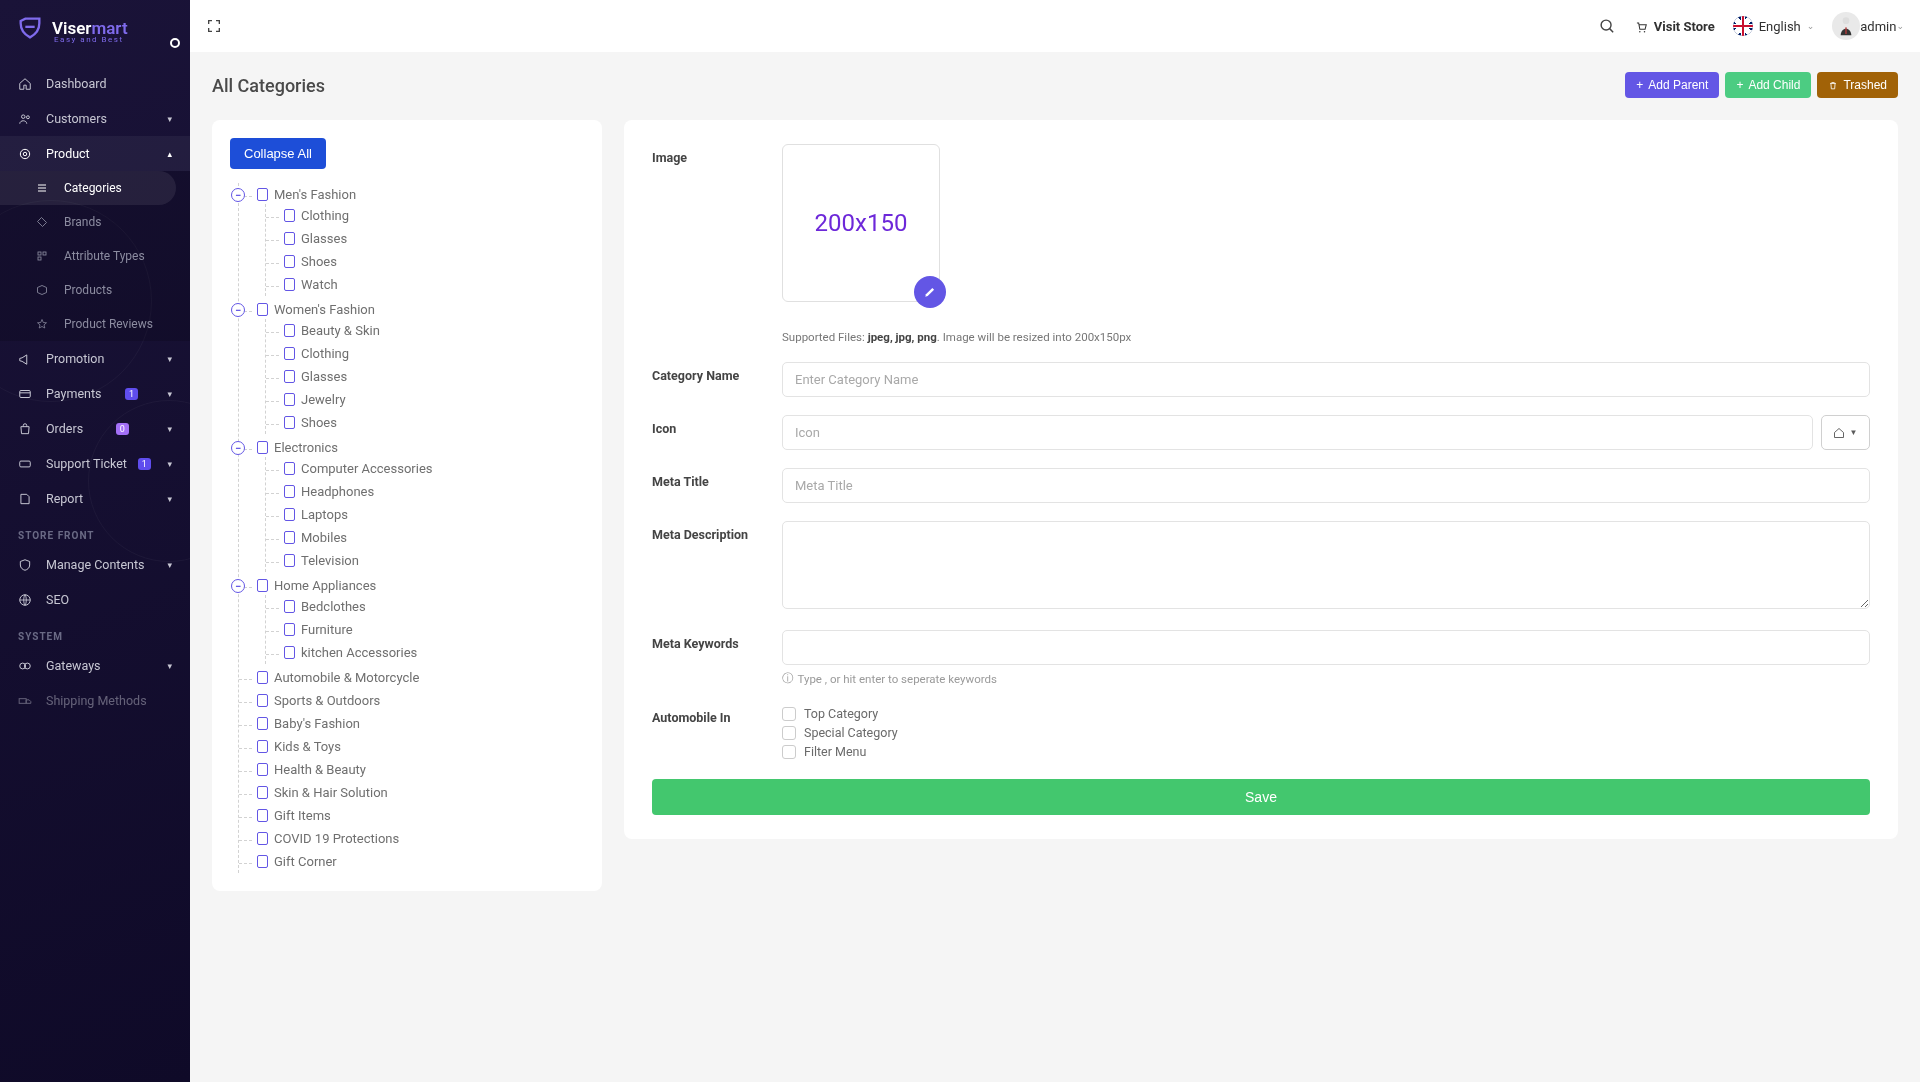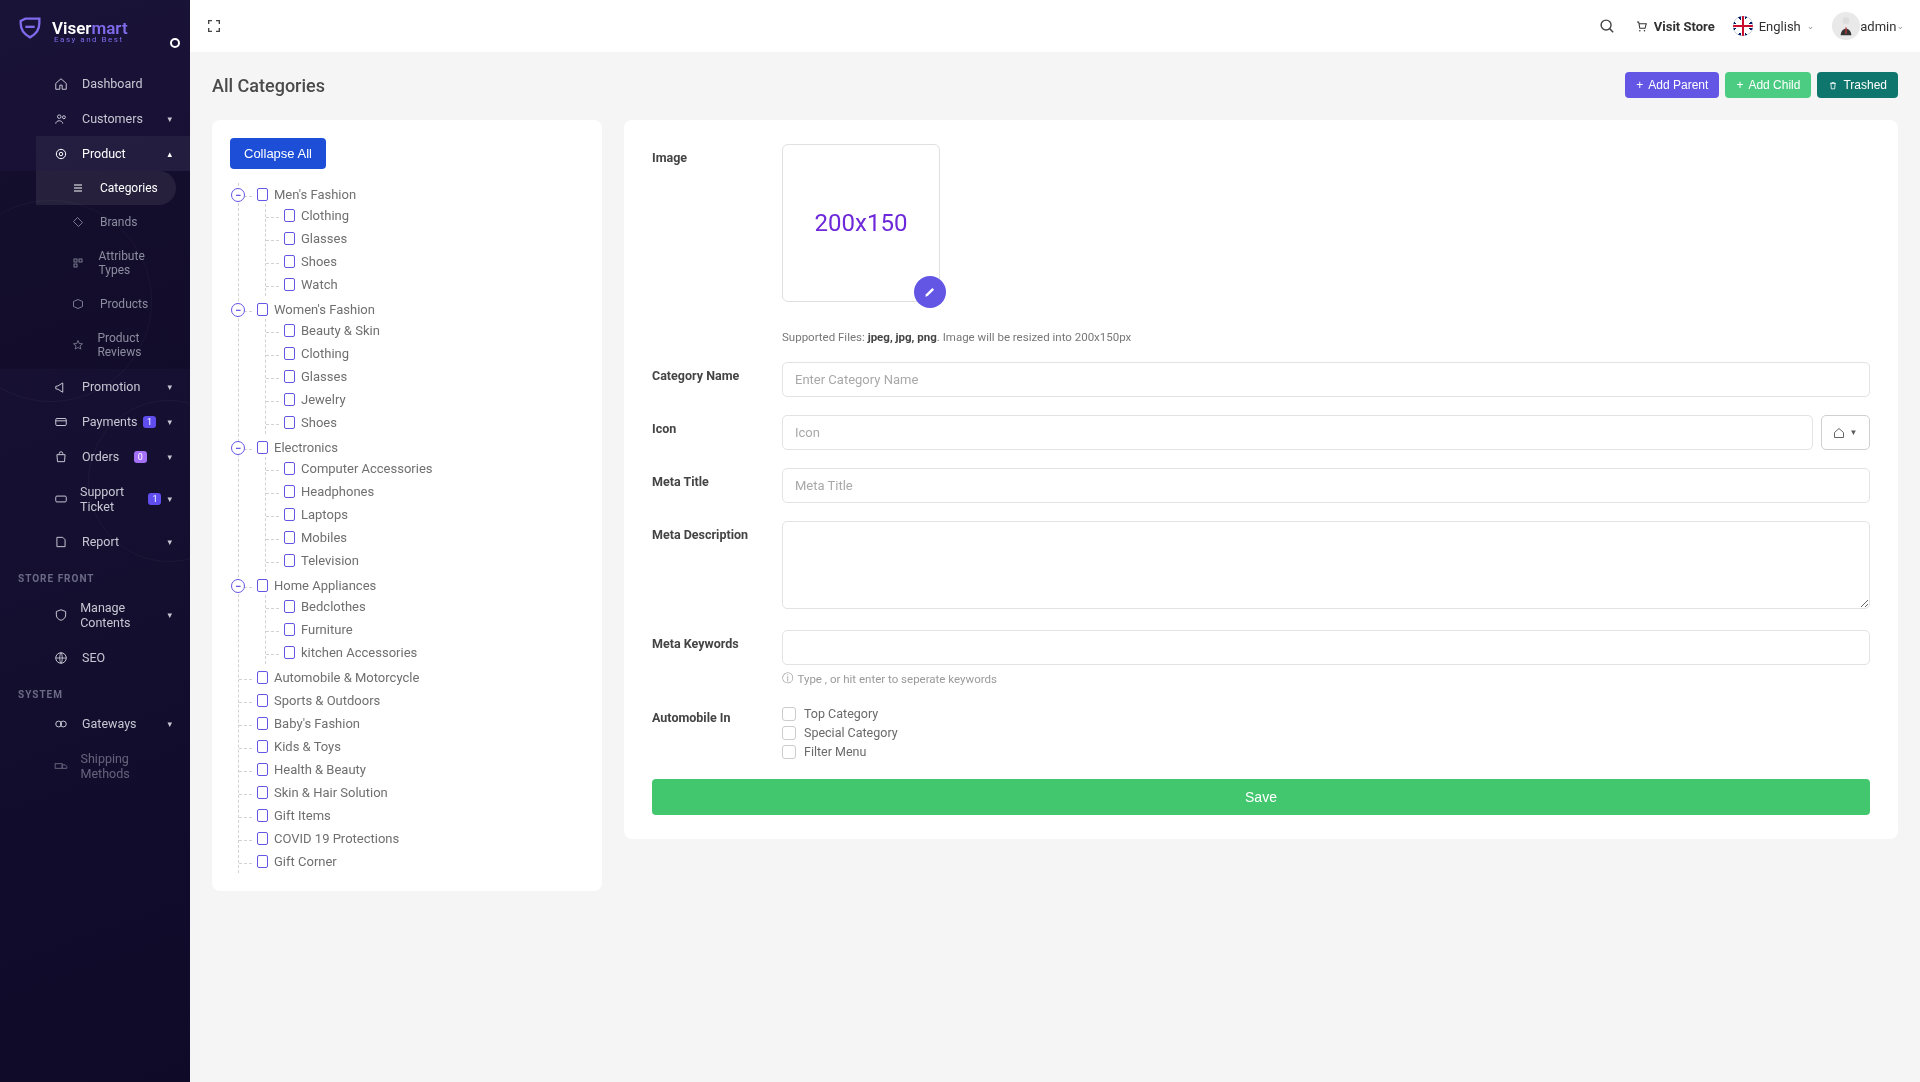--- a/index.html
+++ b/index.html
@@ -13,58 +13,58 @@
 .logo { padding: 14px 16px; display: flex; align-items: center; gap: 8px; position: relative; }
 .logo-icon { width: 28px; height: 28px; }
 .logo-text { font-size: 17px; font-weight: 600; }
 .logo-text .viser { color: #fff; }
 .logo-text .mart { color: #7f6bec; text-align: right; }
 .logo-sub { font-size: 8px; color: #7f6bec; letter-spacing: 1.5px; position: absolute; top: 35px; left: 54px; }
 .logo-radio { position: absolute; right: 10px; top: 38px; width: 10px; height: 10px; border: 2px solid #fff; border-radius: 50%; }
 
 .nav { list-style: none; padding: 10px 0; position: relative; z-index: 1; }
 .nav-section-title { font-size: 10px; font-weight: 700; letter-spacing: 1px; color: #6a6a85; padding: 14px 18px 6px; }
-.nav-item { display: flex; align-items: center; padding: 10px 18px; color: #c7c7d3; cursor: pointer; font-size: 12.5px; position: relative; margin-left: 36px; }
+.nav-item { display: flex; align-items: center; padding: 10px 18px; color: #c7c7d3; cursor: pointer; font-size: 12.5px; position: relative; }
 .nav-item.active-parent { background: rgba(255,255,255,0.05); color: #fff; }
 .nav-item .icon { width: 16px; margin-right: 12px; display: inline-flex; }
 .nav-item .chev, .nav-item .chev-up { margin-left: auto; font-size: 9px; }
 .nav-sub { list-style: none; background: rgba(0,0,0,0.15); }
 .nav-sub .nav-item { padding-left: 36px; font-size: 12px; color: #8c8ca0; }
 .nav-sub .nav-item.active { background: rgba(255,255,255,0.08); color: #fff; border-radius: 0 20px 20px 0; margin-right: 14px; }
 .badge-sm { background: #5f4dee; color: #fff; border-radius: 3px; font-size: 9px; padding: 1px 4px; margin-left: auto; margin-right: 6px; }
 .badge-sm.g { background: #a370f7; }
 
 
 .main { flex: 1; display: flex; flex-direction: column; }
 .topbar { height: 52px; background: #fff; display: flex; align-items: center; padding: 0 16px; }
 .topbar-left { display: flex; align-items: center; }
 .topbar-right { margin-left: auto; display: flex; align-items: center; gap: 18px; }
 .topbar-ic { cursor: pointer; display: inline-flex; }
-.visit { display: flex; align-items: center; gap: 6px; font-weight: 700; font-size: 13px; color: #313131; cursor: pointer; }
+.visit { display: flex; align-items: flex-end; gap: 6px; font-weight: 700; font-size: 13px; color: #313131; cursor: pointer; }
 .lang { display: flex; align-items: center; gap: 6px; cursor: pointer; font-size: 13px; color: #313131; } 
 .flag-uk { background: #012169; position: relative; width:20px; height:20px; border-radius:50%; overflow:hidden;}
 .flag-uk::before { content:''; position:absolute; inset:0; background:
   linear-gradient(45deg, transparent 40%, #fff 40% 60%, transparent 60%),
   linear-gradient(-45deg, transparent 40%, #fff 40% 60%, transparent 60%),
   linear-gradient(0deg, transparent 40%, #fff 40% 60%, transparent 60%),
   linear-gradient(90deg, transparent 40%, #fff 40% 60%, transparent 60%);}
 .flag-uk::after { content:''; position:absolute; inset:0; background:
   linear-gradient(0deg, transparent 44%, #c8102e 44% 56%, transparent 56%),
   linear-gradient(90deg, transparent 44%, #c8102e 44% 56%, transparent 56%);}
 .avatar { width: 28px; height: 28px; background: #e9e9e9; border-radius: 50%; display: flex; align-items: center; justify-content: center; }
 .admin { display: flex; align-items: center; gap: 0; cursor: pointer; font-size: 13px; color: #313131; }
 
 
 .page-hdr { display: flex; align-items: center; padding: 20px 22px 10px; }
 .page-title { font-size: 18px; font-weight: 500; color: #4a4a4a; }
 .page-actions { margin-left: auto; display: flex; gap: 6px; }
 .btn { border: none; border-radius: 4px; padding: 6px 11px; font-size: 12px; cursor: pointer; color: #fff; display: inline-flex; align-items: center; gap: 5px; }
 .btn-purple { background: #6356e5; }
 .btn-green { background: #4ccc82; }
-.btn-red { background: #0f766e; }
+.btn-red { background: #a16207; }
 .btn-navy { background: #1d4ed8; padding: 8px 14px; font-size: 13px; }
 .btn-save { background: #43c76e; width: 100%; padding: 10px; font-size: 14px; justify-content: center; }
 
 .content { display: flex; gap: 22px; padding: 12px 22px 30px; align-items: flex-start; }
 .panel { background: #fff; border-radius: 8px; padding: 18px; }
 .panel-tree { flex: 0 0 390px; }
 .panel-form { flex: 1; padding: 24px 28px; }
 
 
 .tree-wrap { margin-top: 14px; padding-left: 8px; }

